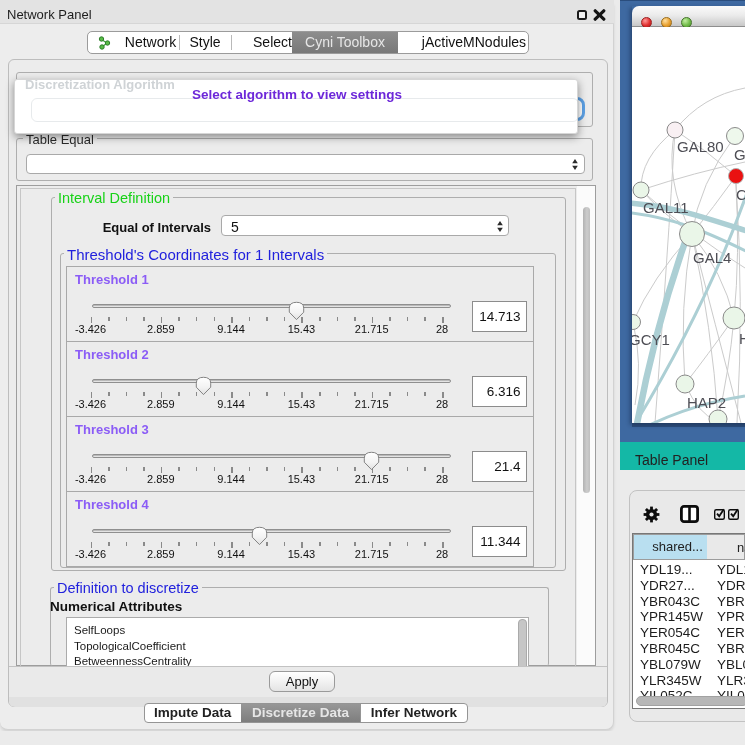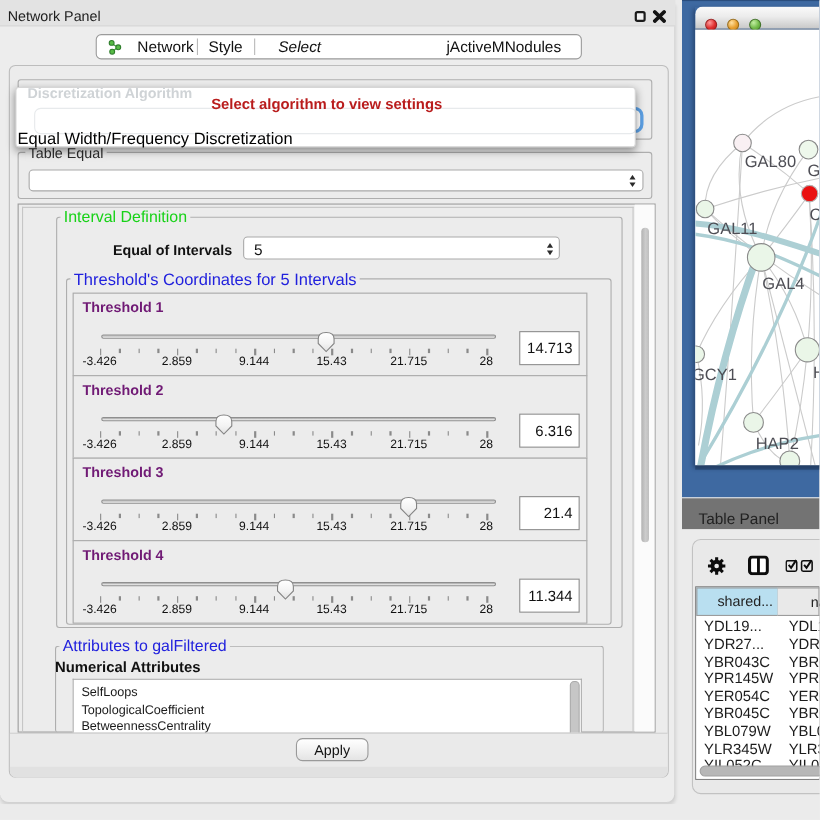--- a/index.html
+++ b/index.html
@@ -23,40 +23,40 @@
 .fieldset { position:absolute; border:1px solid #aeaeae; border-radius:3px; }
 .legend { position:absolute; font-size:13px; background:#ececec; padding:0 3px; white-space:nowrap; }
 
 .combo { position:absolute; background:#fff; border:1px solid #a9a9a9; border-radius:4px; font-size:14px; color:#111; }
 .combo .ctext { position:absolute; left:9px; top:2px; }
 .spin { position:absolute; }
 
 #popup { left:14px; top:79px; width:564px; height:55px; background:#fff; border:1px solid #d6d6d6; border-radius:3px; box-shadow:0 3px 8px rgba(0,0,0,0.42); }
 
 .thpanel { position:absolute; left:66px; width:468px; height:76px; border:1px solid #a9a9a9; background:#ececec; }
-.thlabel { position:absolute; left:8px; top:5px; font-size:13px; font-weight:bold; color:#701a75; }
+.thlabel { position:absolute; left:8px; top:5px; font-size:13px; font-weight:bold; color:#8b5cf6; }
 .track { position:absolute; left:25px; top:37px; width:359px; height:4px; background:linear-gradient(#a0a0a0,#d8d8d8 55%,#f2f2f2); border-radius:2px; border:1px solid #8f8f8f; }
 .vbox { position:absolute; left:404.5px; top:34px; width:55.5px; height:31px; background:#fff; border:1px solid #8c8c8c; font-size:13.5px; color:#111; text-align:right; line-height:29px; padding-right:5.5px; }
 .tick { position:absolute; width:1.5px; background:#8a8a8a; }
 .tlab { position:absolute; top:56px; width:44px; text-align:center; font-size:11px; color:#111; }
 .thumb { position:absolute; top:34px; }
 
 #applyband { left:9px; top:666px; width:598px; height:40px; background:#eaeaea; border-top:1px solid #c2c2c2; border-radius:0 0 6px 6px; }
 #applybtn { left:269px; top:671px; width:66px; height:21px; border:1px solid #9a9a9a; border-radius:6px; background:linear-gradient(#ffffff,#f2f2f2 50%,#e4e4e4); font-size:13px; text-align:center; line-height:19px; color:#111; }
 #bottomtabs { left:143.5px; top:703px; width:324.5px; height:19.5px; background:#fff; border:1px solid #959595; border-radius:4px; overflow:hidden; font-size:13.5px; font-weight:bold; color:#222; }
 .bseg { position:absolute; top:0; height:18px; line-height:17.5px; text-align:center; }
 #bstrip { left:0; top:731px; width:745px; height:14px; background:#ebebeb; }
 
 #bluepanel { left:620px; top:0; width:125px; height:452px; background:#3e69a1; border-top:1px solid #2a4d7d; }
 #netwin { left:632px; top:6px; width:125px; height:417px; box-shadow:-2px 2px 4px rgba(15,30,60,0.45); }
 #nettitle { left:0; top:0; width:113px; height:21px; background:linear-gradient(#fafafa,#ececec 45%,#c8c8c8); border-bottom:1px solid #8e8e8e; border-radius:7px 0 0 0; }
 .light { position:absolute; top:11px; width:11px; height:11px; border-radius:50%; }
 #canvas { left:0; top:21px; width:113px; height:396px; background:#fff; overflow:hidden; }
 #netshadow { left:632px; top:423px; width:113px; height:4px; background:rgba(25,45,75,0.45); }
-#tpband { left:620px; top:453px; width:125px; height:28px; background:#737373; }
+#tpband { left:620px; top:442px; width:125px; height:28px; background:#14b8a6; }
 #tpband span { position:absolute; left:15px; top:10px; font-size:14px; color:#222; }
 #tpanel { left:629px; top:490px; width:124px; height:232px; background:#e9e9e9; border:1px solid #c2c2c2; border-radius:8px 0 0 8px; }
 #thead1 { left:633px; top:534px; width:75px; height:26px; background:#b9dff0; border:1px solid #9c9c9c; font-size:13px; color:#222; text-align:center; line-height:24px; }
 #thead2 { left:707px; top:534px; width:38px; height:26px; background:#e9e9e9; border:1px solid #9c9c9c; border-left:none; font-size:13px; color:#222; }
 #tbody { left:633px; top:560px; width:112px; height:148px; background:#fff; overflow:hidden; font-size:13.5px; color:#1c1c1c; }
 .trow { position:absolute; left:7px; white-space:nowrap; }
 .trow2 { position:absolute; left:84px; white-space:nowrap; }
 #hsb { left:636px; top:696px; width:112px; height:10px; background:#b7b7b7; border:1px solid #a2a2a2; border-radius:5px; }
 </style>
 </head>
@@ -73,22 +73,23 @@
         <line x1="2.2" y1="1.8" x2="10.8" y2="10.2"></line>
         <line x1="10.8" y1="1.8" x2="2.2" y2="10.2"></line>
       </g>
     </svg>
 
   <div class="abs" id="tabbar">
     <div class="tseg" style="left:4px;width:91px;padding-left:26px;">Network</div>
     <div class="tsep" style="left:91px;"></div>
     <div class="tseg" style="left:91px;width:52px;">Style</div>
     <div class="tsep" style="left:143px;"></div>
-    <div class="tseg" style="left:143px;width:83px;font-style:italic;">Select</div>
-    <div class="tseg" style="left:304px;width:132px;">jActiveMNodules</div>
+    <div class="tseg" style="left:143px;width:83px;">Select</div>
+    <div class="tseg" id="seg-cyni" style="left:204px;width:106px;">Cyni Toolbox</div>
+    <div class="tseg" style="left:320px;width:132px;">jActiveMNodules</div>
     <svg style="position:absolute;left:10px;top:4px;" width="13" height="14" viewBox="0 0 13 14">
       <line x1="3.5" y1="3.5" x2="9" y2="7" stroke="#3fa43c" stroke-width="1.2"></line>
       <line x1="9" y1="7" x2="4" y2="11" stroke="#3fa43c" stroke-width="1.2"></line>
       <circle cx="3.5" cy="3" r="2.2" fill="#57bb45" stroke="#2e7d2b"></circle>
       <circle cx="9.5" cy="7" r="2.2" fill="#57bb45" stroke="#2e7d2b"></circle>
       <circle cx="4" cy="11" r="2.2" fill="#57bb45" stroke="#2e7d2b"></circle>
     </svg>
   </div>
 
   <div class="abs" id="outerpanel"></div>
@@ -118,21 +119,21 @@
   <div class="abs" style="left:86px;top:220px;width:125px;font-size:13px;font-weight:bold;color:#111;text-align:right;">Equal of Intervals</div>
   <div class="combo" style="left:221px;top:215px;width:288px;height:21px;">
     <span class="ctext" style="top:3px;">5</span>
     <svg class="spin" style="right:5px;top:5px;" width="6" height="11" viewBox="0 0 6 11">
         <path d="M3 0 L5.8 4.2 H0.2 Z" fill="#2b2b2b"></path>
         <path d="M3 11 L5.8 6.8 H0.2 Z" fill="#2b2b2b"></path>
       </svg>
   </div>
 
   <div class="fieldset" style="left:60px;top:253px;width:496px;height:315px;"></div>
-  <div class="legend" style="left:64px;top:246px;color:#2121dd;font-size:15px;">Threshold's Coordinates for 5 Intervals</div>
+  <div class="legend" style="left:64px;top:246px;color:#2121dd;font-size:15px;">Threshold's Coordinates for 1 Intervals</div>
 
   <div id="thholder">
       <div class="thpanel" style="top:266px">
         <div class="thlabel">Threshold 1</div>
         <div class="track"></div>
         <div class="tick" style="left:23.5px;top:49.5px;height:6.5px"></div>
         <div class="tick" style="left:41.1px;top:49.5px;height:4px"></div>
         <div class="tick" style="left:58.6px;top:49.5px;height:4px"></div>
         <div class="tick" style="left:76.2px;top:49.5px;height:4px"></div>
         <div class="tick" style="left:93.8px;top:49.5px;height:6.5px"></div>
@@ -292,32 +293,37 @@
               <stop offset="0.6" stop-color="#f2f2f2"></stop>
               <stop offset="1" stop-color="#e0e0e0"></stop>
             </linearGradient>
           </defs>
   </svg>
         <div class="vbox">11.344</div>
       </div>
     </div>
 
   <div class="fieldset" style="left:50px;top:587px;width:499px;height:79px;border-bottom:none;"></div>
-  <div class="legend" style="left:54px;top:580px;color:#2121dd;font-size:14.5px;">Attributes to galFiltered</div>
+  <div class="legend" style="left:54px;top:580px;color:#2121dd;font-size:14.5px;">Definition to discretize</div>
   <div class="abs" style="left:50px;top:599px;font-size:13.5px;font-weight:bold;color:#111;">Numerical Attributes</div>
   <div class="abs" style="left:66px;top:617px;width:463px;height:49px;background:#fff;border:1px solid #ababab;border-bottom:none;overflow:hidden;">
     <div style="position:absolute;left:7px;top:5px;font-size:11.5px;color:#1a1a1a;line-height:15.6px;">SelfLoops<br>TopologicalCoefficient<br>BetweennessCentrality</div>
     <div style="position:absolute;right:1px;top:1px;width:9px;height:60px;background:#c6c6c6;border:1px solid #aaa;border-radius:4px;"></div>
   </div>
 
   <div class="abs" id="applyband">
       <div style="position:absolute;left:0;top:30px;width:598px;height:10px;background:#e1e1e1;border-radius:0 0 6px 6px;"></div>
     </div>
   <div class="abs" id="applybtn">Apply</div>
 
+  <div class="abs" id="bottomtabs">
+    <div class="bseg" style="left:0;width:96.5px;">Impute Data</div>
+    <div class="bseg" style="left:96.5px;width:119px;background:linear-gradient(#979797,#7e7e7e);color:#e6e6e6;">Discretize Data</div>
+    <div class="bseg" style="left:215.5px;width:107px;border-left:1px solid #959595;">Infer Network</div>
+  </div>
   <div class="abs" id="bstrip"></div>
 
   <div class="abs" id="bluepanel"></div>
   <div class="abs" id="netwin">
     <div class="abs" id="nettitle">
       <div class="light" style="left:9px;background:radial-gradient(circle at 35% 30%,#ff9a9a,#e03030 55%,#b01818);border:1px solid #9c2020;"></div>
       <div class="light" style="left:29px;background:radial-gradient(circle at 35% 30%,#ffe0a0,#e8a030 55%,#c07c18);border:1px solid #9a6d1a;"></div>
       <div class="light" style="left:49px;background:radial-gradient(circle at 35% 30%,#c2eea2,#72bb4a 55%,#4e9430);border:1px solid #43742a;"></div>
     </div>
     <div class="abs" id="canvas">
@@ -432,17 +438,16 @@
       <div class="trow2" style="top:96.8px;">YBL0</div>
     <div class="trow" style="top:112.6px;">YLR345W</div>
       <div class="trow2" style="top:112.6px;">YLR3</div>
     <div class="trow" style="top:128.4px;">YIL052C</div>
       <div class="trow2" style="top:128.4px;">YIL0</div>
   </div>
   <div class="abs" id="hsb"></div>
 
   <div class="abs" id="popup">
     <div style="position:absolute;left:16px;top:18px;width:548px;height:24px;border:1px solid rgba(160,170,180,0.25);border-radius:6px;"></div>
-    <div style="position:absolute;left:0;top:7px;width:564px;text-align:center;font-size:13.5px;font-weight:bold;color:#b91c1c;">Select algorithm to view settings</div>
-    <div style="position:absolute;left:1px;top:38px;font-size:15px;color:#000;">Equal Width/Frequency Discretization</div>
+    <div style="position:absolute;left:0;top:7px;width:564px;text-align:center;font-size:13.5px;font-weight:bold;color:#6d28d9;">Select algorithm to view settings</div>
   </div>
   <div class="abs" style="left:25px;top:77px;font-size:13px;font-weight:bold;color:#cfd3d6;">Discretization Algorithm</div>
 </div>
 
 </body></html>

